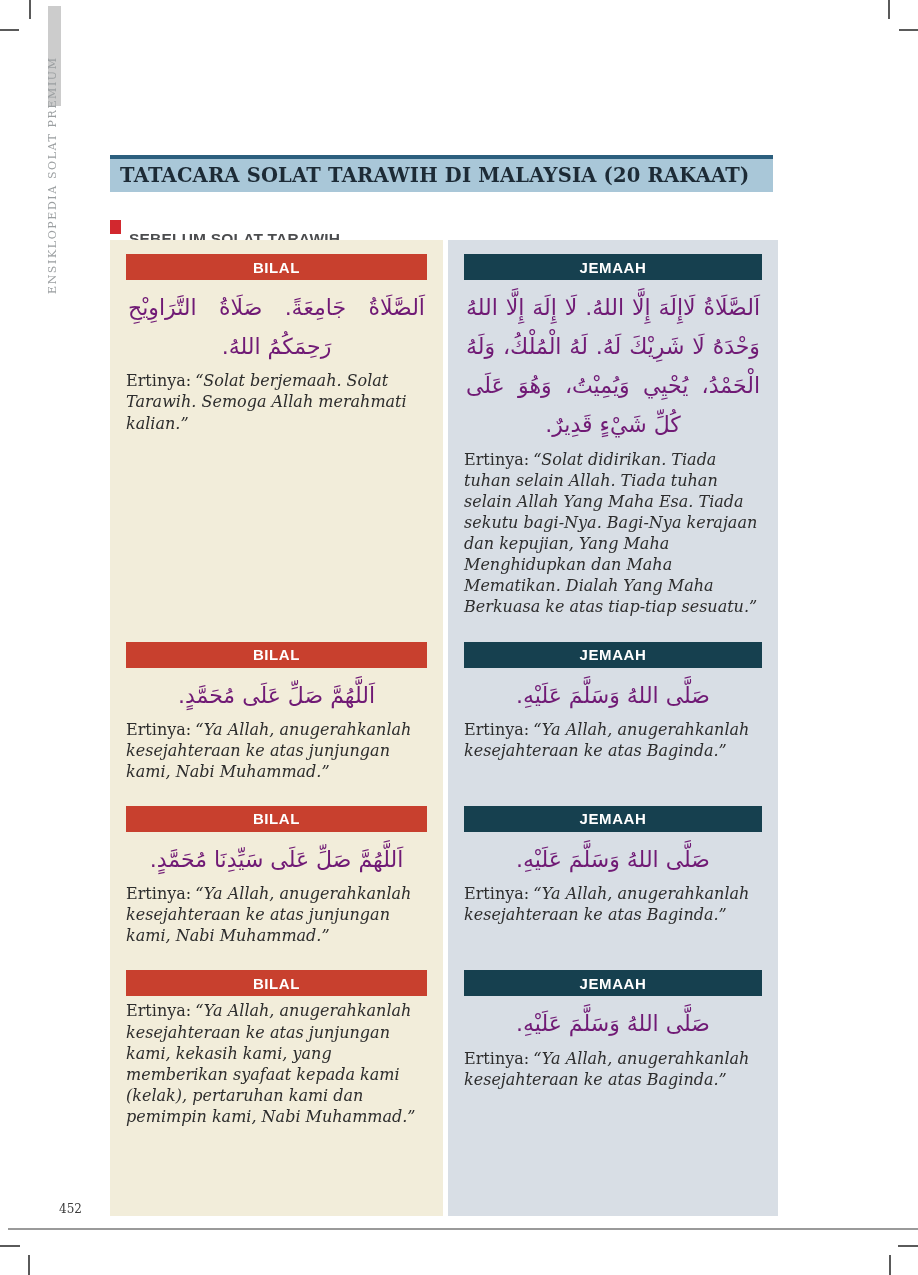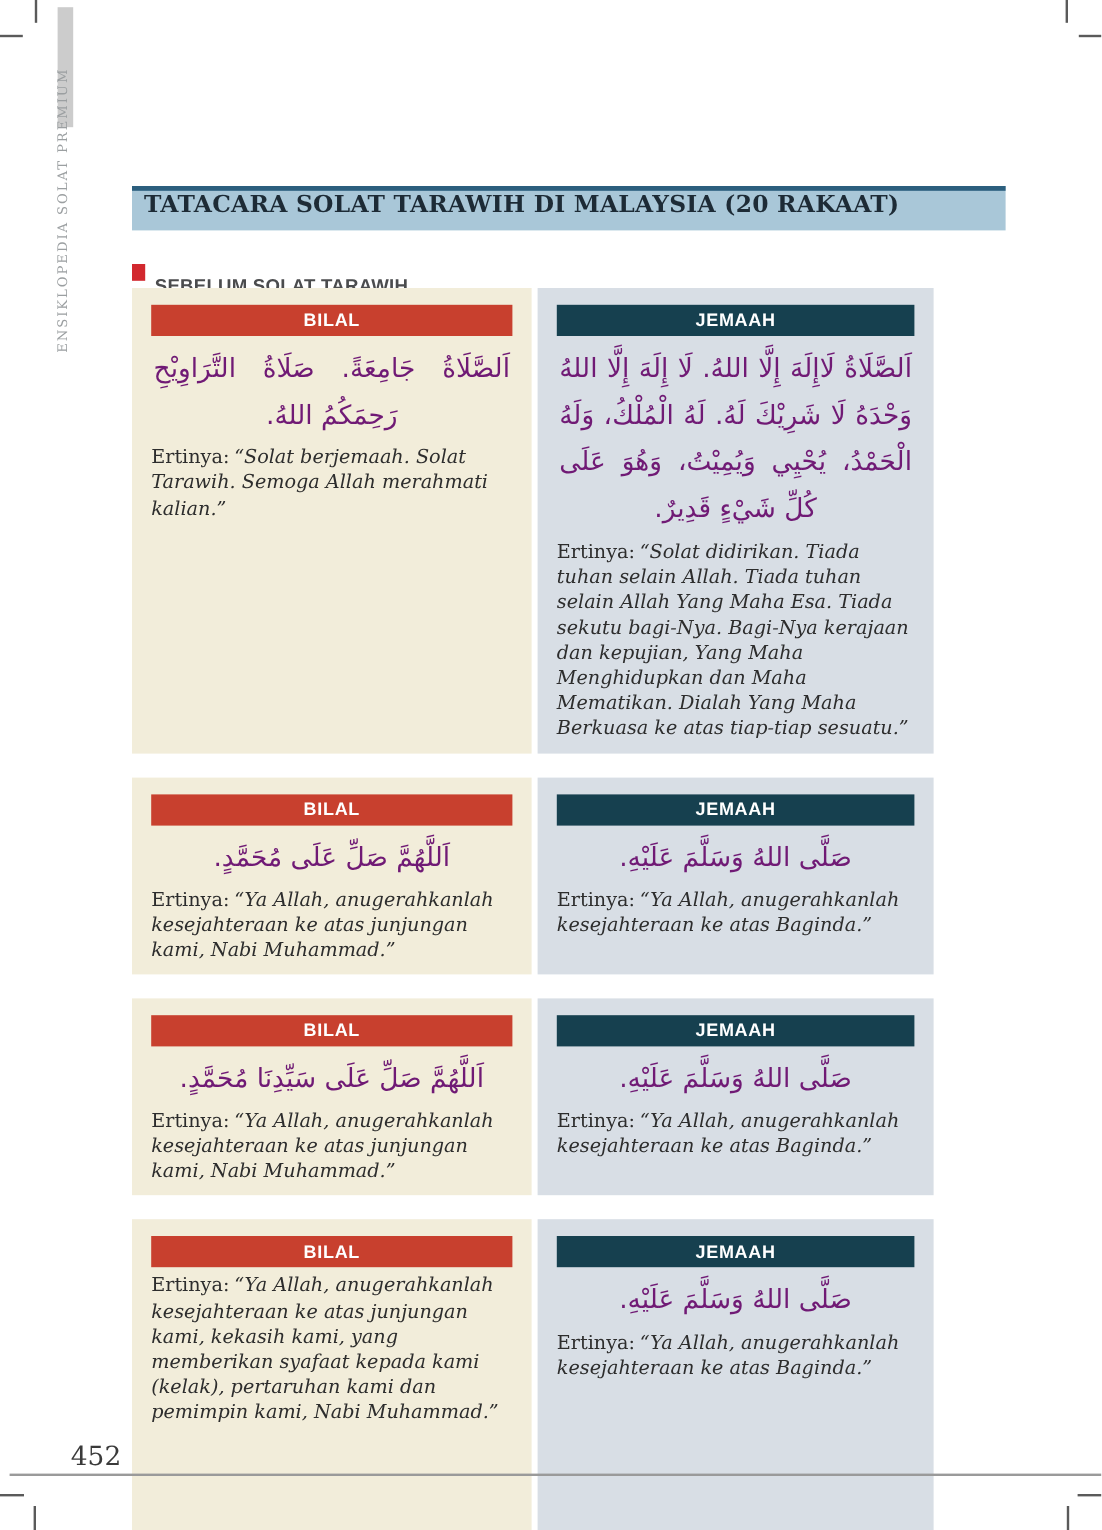--- a/index.html
+++ b/index.html
@@ -19,51 +19,51 @@
   .bl-h{left:0;top:1245px;width:20px;height:2px;}
   .bl-v{left:28px;top:1255px;width:2px;height:20px;}
   .br-h{left:898px;top:1245px;width:20px;height:2px;}
   .br-v{left:889px;top:1255px;width:2px;height:20px;}
   
   .spine-bar{position:absolute;left:48px;top:6px;width:13px;height:100px;background:#cccccc;}
   .spine-text{position:absolute;left:46px;top:294px;width:220px;transform:rotate(-90deg);
       transform-origin:0 0;font-family:"DejaVu Serif",serif;font-size:11px;
       letter-spacing:1.6px;color:var(--gray-text);white-space:nowrap;}
   
-  .title-band{position:absolute;left:110px;top:155px;width:728px;height:37px;
+  .title-band{position:absolute;left:110px;top:155px;width:663px;height:37px;
       background:var(--band-bg);border-top:4px solid var(--band-border);
-      display:flex;padding-left:10px;}
+      display:flex;align-items:center;padding-left:10px;}
   .title-band h1{font-family:"DejaVu Serif",serif;font-size:19.5px;font-weight:700;
       color:var(--ink);letter-spacing:.2px;}
   
   .section-head{position:absolute;left:110px;top:206px;width:668px;display:flex;align-items:center;}
   .red-sq{width:11px;height:14px;background:#d2282e;margin-right:8px;flex:0 0 auto;}
   .section-head h2{font-size:15.5px;font-weight:700;color:#4b4c4e;letter-spacing:.2px;margin-top:24px;}
   
   .qa-table{position:absolute;left:110px;top:240px;width:668px;display:flex;
-      flex-direction:column;gap:20px;}
+      flex-direction:column;gap:0;}
   .qa-row{display:flex;gap:5px;align-items:stretch;}
   .row-h0{min-height:330px;} .row-h1{min-height:154px;} .row-h2{min-height:156px;} .row-h3{min-height:260px;}
   .cell{padding:14px 16px 10px 16px;}
   .cell.bilal{flex:0 0 333px;background:var(--bilal-bg);}
   .cell.jemaah{flex:1;background:var(--jemaah-bg);}
   .band{height:26px;display:flex;align-items:center;justify-content:center;color:#fff;
       font-size:15px;font-weight:700;letter-spacing:.6px;}
   .band.red{background:var(--accent-red);}
   .band.navy{background:var(--navy);}
   .arabic{margin-top:8px;direction:rtl;font-family:"DejaVu Sans",sans-serif;
       font-size:22px;line-height:1.78;color:#701a75;text-align:justify;text-align-last:center;
       padding:0 2px;}
   .ertinya{margin-top:4px;font-family:"DejaVu Serif",serif;font-size:16px;
       line-height:1.32;color:#2d2d2d;}
   .ert-label{font-style:normal;margin-right:4px;}
   .ert-text{font-style:italic;}
   
   .page-number{position:absolute;left:59px;top:1202px;font-family:"DejaVu Serif",serif;
-      font-size:22px;color:#3a3a3a;}
+      font-size:12px;color:#3a3a3a;}
   .footer-rule{position:absolute;left:8px;top:1228px;width:910px;height:1.5px;background:#9a9a9a;}
 </style>
 </head>
 <body>
 
 <div class="page">
 
   <div class="crop tl-v"></div>
   <div class="crop tl-h"></div>
   <div class="crop tr-v"></div>

